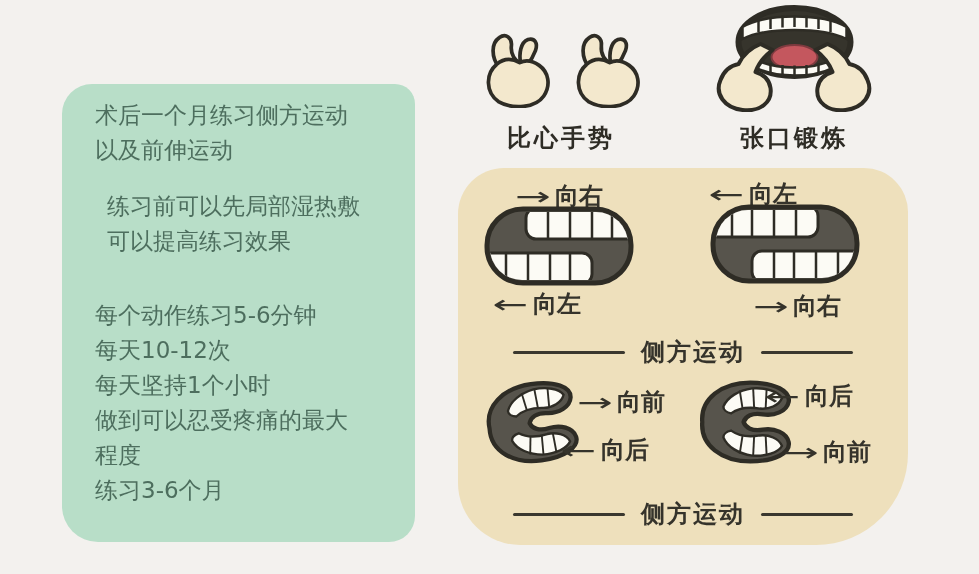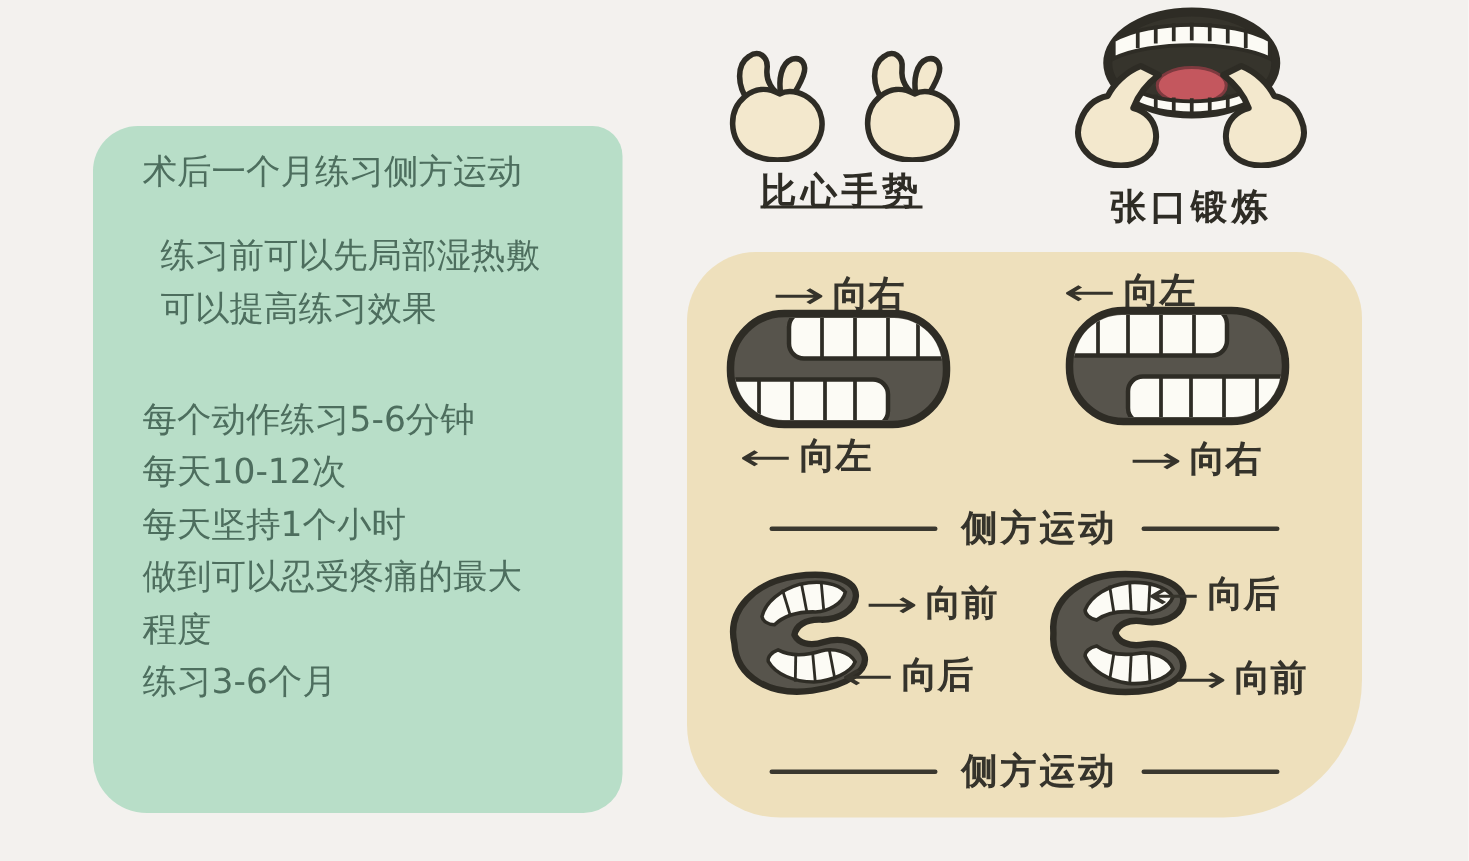--- a/index.html
+++ b/index.html
@@ -18,21 +18,21 @@
         padding:14px 18px 0 33px;color:var(--note-text);}
   .note .line{font-size:23px;line-height:35px;white-space:nowrap;}
   .note .para2{margin-top:21px;margin-left:12px;}
   .note .para3{margin-top:39px;}
 
   .gesture{position:absolute;display:flex;flex-direction:column;align-items:center;}
   .g1{left:468px;top:20px;width:186px;}
   .g1 .art{display:flex;gap:6px;align-items:flex-end;}
   .g2{left:700px;top:0;width:188px;}
   .caption{font-size:24px;font-weight:bold;color:var(--ink);letter-spacing:3px;margin-top:10px;}
-  .g1 .caption{margin-top:3px;text-decoration:underline;}
+  .g1 .caption{margin-top:14px;}
 
   .panel{position:absolute;left:458px;top:168px;width:450px;height:377px;
          background:var(--panel-bg);border-radius:46px 44px 92px 62px;}
   .abs{position:absolute;}
   .dir{position:absolute;display:flex;align-items:center;gap:12px;
        font-size:24px;font-weight:bold;color:#35332b;white-space:nowrap;}
   .arrow{display:inline-block;font-size:25px;font-weight:normal;
          transform:scaleX(1.7);transform-origin:center;}
   .divider{position:absolute;left:0;right:0;display:flex;align-items:center;
            justify-content:center;gap:16px;}
@@ -44,20 +44,21 @@
 </style>
 </head>
 <body>
 
 <div class="page">
 
 
   <section class="note">
     <div class="para1">
       <div class="line">术后一个月练习侧方运动</div>
+      <div class="line">以及前伸运动</div>
     </div>
     <div class="para2">
       <div class="line">练习前可以先局部湿热敷</div>
       <div class="line">可以提高练习效果</div>
     </div>
     <div class="para3">
       <div class="line">每个动作练习5-6分钟</div>
       <div class="line">每天10-12次</div>
       <div class="line">每天坚持1个小时</div>
       <div class="line">做到可以忍受疼痛的最大</div>

